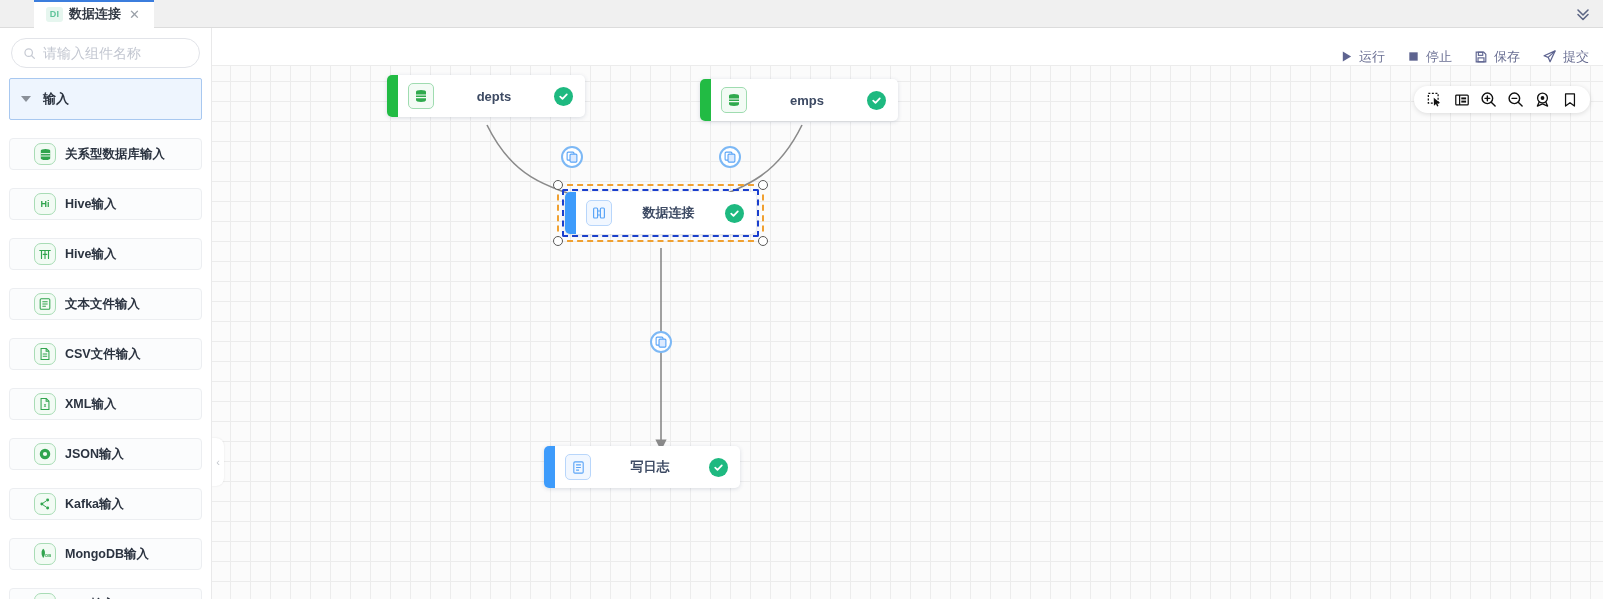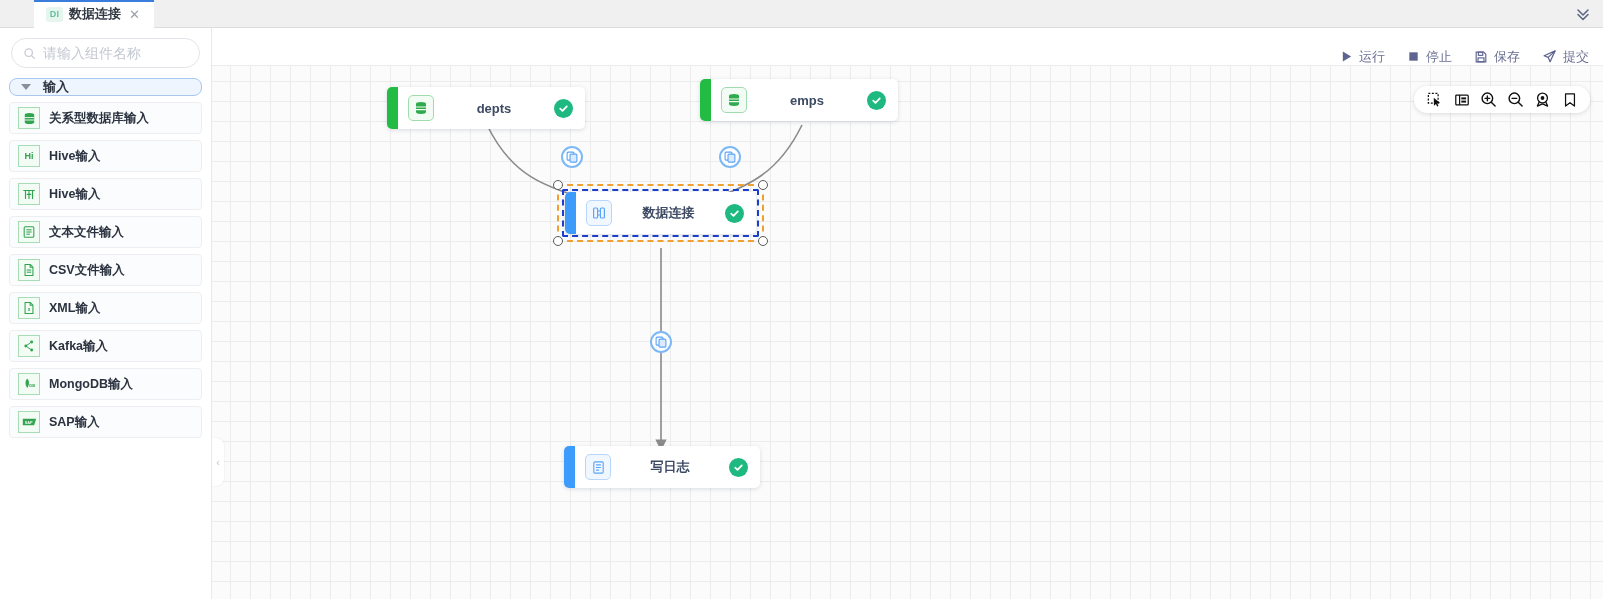--- a/index.html
+++ b/index.html
@@ -67,45 +67,45 @@
     color: #c6cad3;
   }
   .search-input {
     border: none; outline: none; background: transparent;
     font-size: 14px; color: #333; width: 150px;
     font-family: "Liberation Sans", sans-serif;
   }
   .search-input::placeholder { color: #c3c7d1; }
 
   .group-header {
-    margin: 2px 9px 0 9px; height: 18px;
-    border: 1px solid #a8c8f0; border-radius: 8px;
+    margin: 2px 9px 0 9px; height: 42px;
+    border: 1px solid #a8c8f0; border-radius: 2px;
     background: #eef5fe;
     display: flex; align-items: center; gap: 12px;
     padding-left: 11px; cursor: pointer;
   }
   .caret {
     width: 0; height: 0;
     border-left: 5px solid transparent; border-right: 5px solid transparent;
     border-top: 6px solid #8a9099;
     flex: none;
   }
   .group-label { font-size: 13px; color: #2b3340; font-weight: 600; }
 
   .palette-list { padding: 0 9px; }
   .palette-item {
-    height: 32px; margin-top: 6px;
+    height: 32px; margin-top: 18px;
     border: 1px solid #eceef1; border-radius: 4px;
     background: #fbfcfd;
     display: flex; align-items: center; gap: 9px;
-    padding-left: 8px; cursor: pointer;
+    padding-left: 24px; cursor: pointer;
   }
   .pal-icon {
     width: 22px; height: 22px; flex: none;
-    border: 1px solid #a8dcb5; border-radius: 0;
+    border: 1px solid #a8dcb5; border-radius: 7px;
     background: #f2fbf4;
     display: flex; align-items: center; justify-content: center;
     color: #30a44e;
     font-size: 9px; font-weight: bold;
     overflow: hidden;
   }
   .pal-label { font-size: 12.5px; color: #2b3340; font-weight: 600; white-space: nowrap; }
 
   
   .actionbar {
@@ -320,20 +320,29 @@
         <span class="pal-icon">
           <svg width="14" height="14" viewBox="0 0 16 16" fill="none" stroke="#30a44e" stroke-width="1.2">
             <path d="M3.5 1.8h6l3 3v9.4h-9z"></path>
             <polyline points="9.3,1.8 9.3,4.9 12.4,4.9"></polyline>
             <text x="8" y="11.6" font-size="5.2" fill="#30a44e" stroke="none" text-anchor="middle" font-family="Liberation Sans">x</text>
           </svg>
         </span>
         <span class="pal-label">XML输入</span>
       </div>
 
+      <div class="palette-item">
+        <span class="pal-icon">
+          <svg width="14" height="14" viewBox="0 0 16 16">
+            <circle cx="8" cy="8" r="6" fill="#30a44e"></circle>
+            <circle cx="8" cy="8" r="2.4" fill="#f2fbf4"></circle>
+          </svg>
+        </span>
+        <span class="pal-label">JSON输入</span>
+      </div>
 
       <div class="palette-item">
         <span class="pal-icon">
           <svg width="14" height="14" viewBox="0 0 16 16" fill="none" stroke="#30a44e" stroke-width="1.1">
             <circle cx="11" cy="3.4" r="1.7" fill="#30a44e" stroke="none"></circle>
             <circle cx="11" cy="12.6" r="1.7" fill="#30a44e" stroke="none"></circle>
             <circle cx="4.4" cy="8" r="1.7" fill="#30a44e" stroke="none"></circle>
             <line x1="5.7" y1="7" x2="9.7" y2="4.3"></line>
             <line x1="5.7" y1="9" x2="9.7" y2="11.7"></line>
           </svg>
@@ -476,21 +485,21 @@
         <rect x="4.7" y="3.6" width="8" height="9.4" rx="1.2" fill="#dceaff"></rect>
       </svg>
     </div>
     <div class="edge-badge" style="left:438px; top:265px;">
       <svg width="12" height="12" viewBox="0 0 14 14" fill="none" stroke="#5ba5f7" stroke-width="1.3">
         <rect x="1.3" y="1.3" width="8" height="9.4" rx="1.2"></rect>
         <rect x="4.7" y="3.6" width="8" height="9.4" rx="1.2" fill="#dceaff"></rect>
       </svg>
     </div>
 
-    <div class="node" style="left:175px; top:21px; width:198px;">
+    <div class="node" style="left:175px; top:9px; width:198px;">
       <div class="node-bar green"></div>
       <div class="node-body">
         <span class="node-icon green">
           <svg width="16" height="16" viewBox="0 0 16 16" fill="none" stroke="#2faa4d" stroke-width="1.1">
             <ellipse cx="8" cy="4" rx="5" ry="1.9" fill="#2faa4d" stroke="none"></ellipse>
             <rect x="3" y="4" width="10" height="8" fill="#2faa4d" stroke="none"></rect>
             <ellipse cx="8" cy="12" rx="5" ry="1.9" fill="#2faa4d" stroke="none"></ellipse>
             <line x1="3" y1="7" x2="13" y2="7" stroke="#f3fbf5" stroke-width="1.1"></line>
             <line x1="3" y1="9.6" x2="13" y2="9.6" stroke="#f3fbf5" stroke-width="1.1"></line>
           </svg>
@@ -546,21 +555,21 @@
             </svg>
           </span>
         </div>
       </div>
       <span class="handle tl"></span>
       <span class="handle tr"></span>
       <span class="handle bl"></span>
       <span class="handle br"></span>
     </div>
 
-    <div class="node" style="left:352px; top:380px; width:196px;">
+    <div class="node" style="left:332px; top:380px; width:196px;">
       <div class="node-bar blue"></div>
       <div class="node-body">
         <span class="node-icon blue">
           <svg width="15" height="15" viewBox="0 0 16 16" fill="none" stroke="#5ba5f7" stroke-width="1.2">
             <rect x="3" y="2" width="10" height="12" rx="1.2"></rect>
             <line x1="5.4" y1="5.2" x2="10.6" y2="5.2"></line>
             <line x1="5.4" y1="8" x2="10.6" y2="8"></line>
             <line x1="5.4" y1="10.8" x2="8.6" y2="10.8"></line>
           </svg>
         </span>

